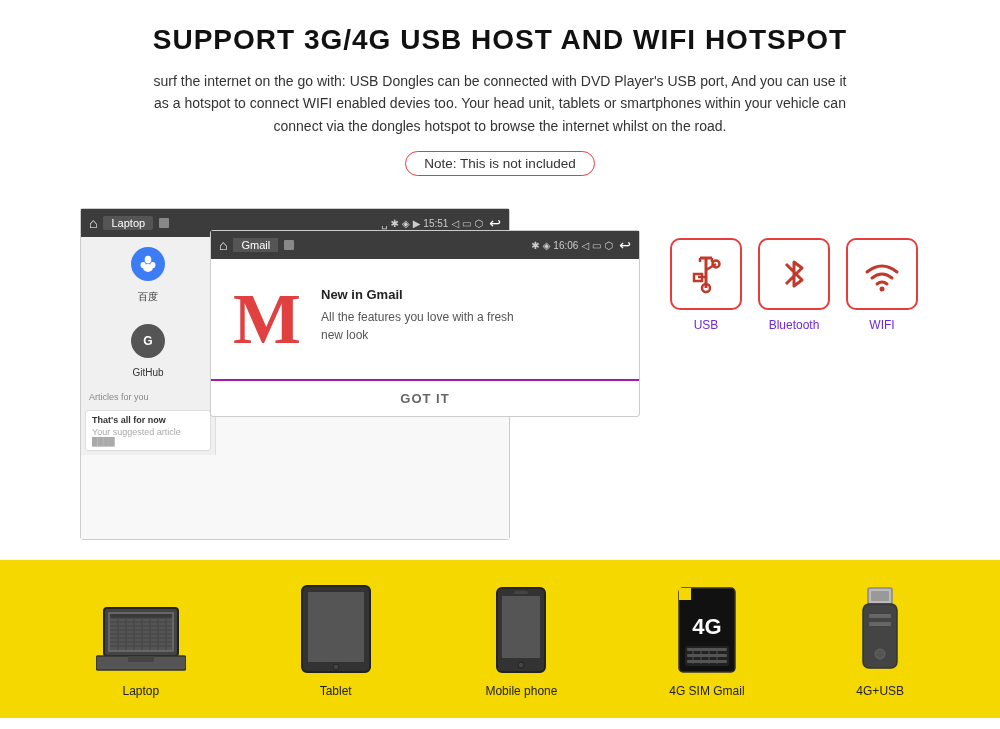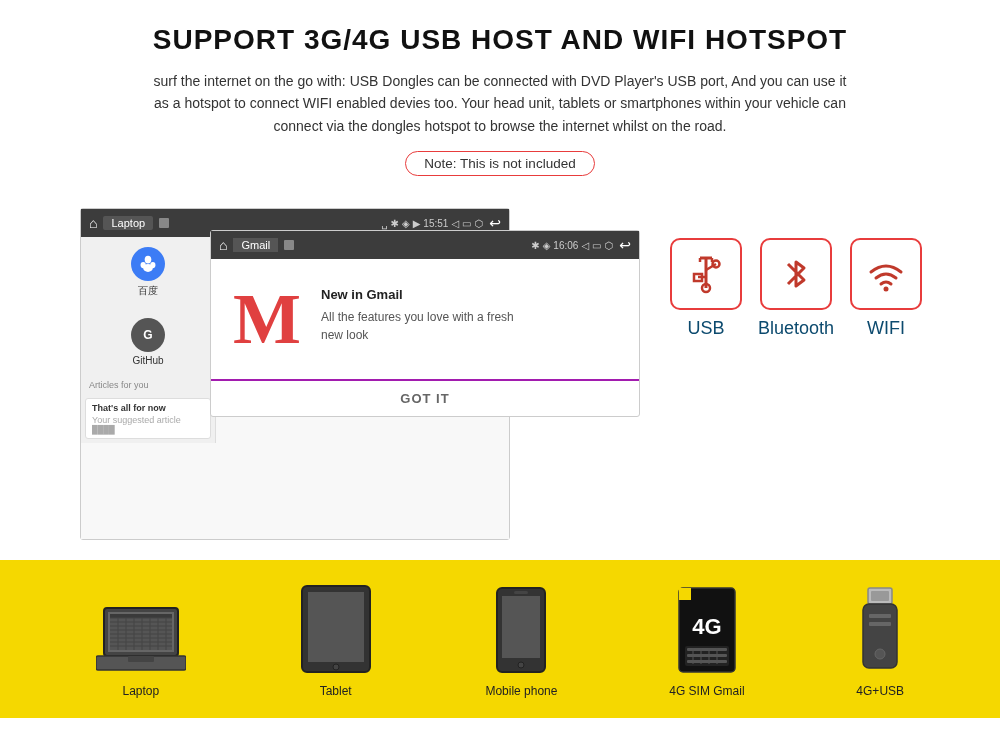--- a/index.html
+++ b/index.html
@@ -200,21 +200,21 @@
       background: #f0f0f0;
       border-right: 1px solid #ddd;
     }
     .side-icon-item {
       display: flex;
       flex-direction: column;
       align-items: center;
       padding: 10px 0;
       font-size: 10px;
       color: #333;
-      gap: 3px;
+      gap: 9px;
     }
     .side-icon-circle {
       width: 34px;
       height: 34px;
       border-radius: 50%;
       display: flex;
       align-items: center;
       justify-content: center;
       font-size: 16px;
       font-weight: bold;
@@ -261,22 +261,22 @@
     .icon-box {
       width: 72px;
       height: 72px;
       border: 2px solid #e83c3c;
       border-radius: 10px;
       display: flex;
       align-items: center;
       justify-content: center;
     }
     .icon-label {
-      font-size: 18px;
-      color: #0c4a6e;
+      font-size: 12px;
+      color: #6d28d9;
       font-weight: 500;
       text-align: center;
     }
     
     .usb-icon svg { width: 44px; height: 44px; }
     
     .bt-icon svg { width: 44px; height: 44px; }
     
     .wifi-icon svg { width: 44px; height: 44px; }
 

